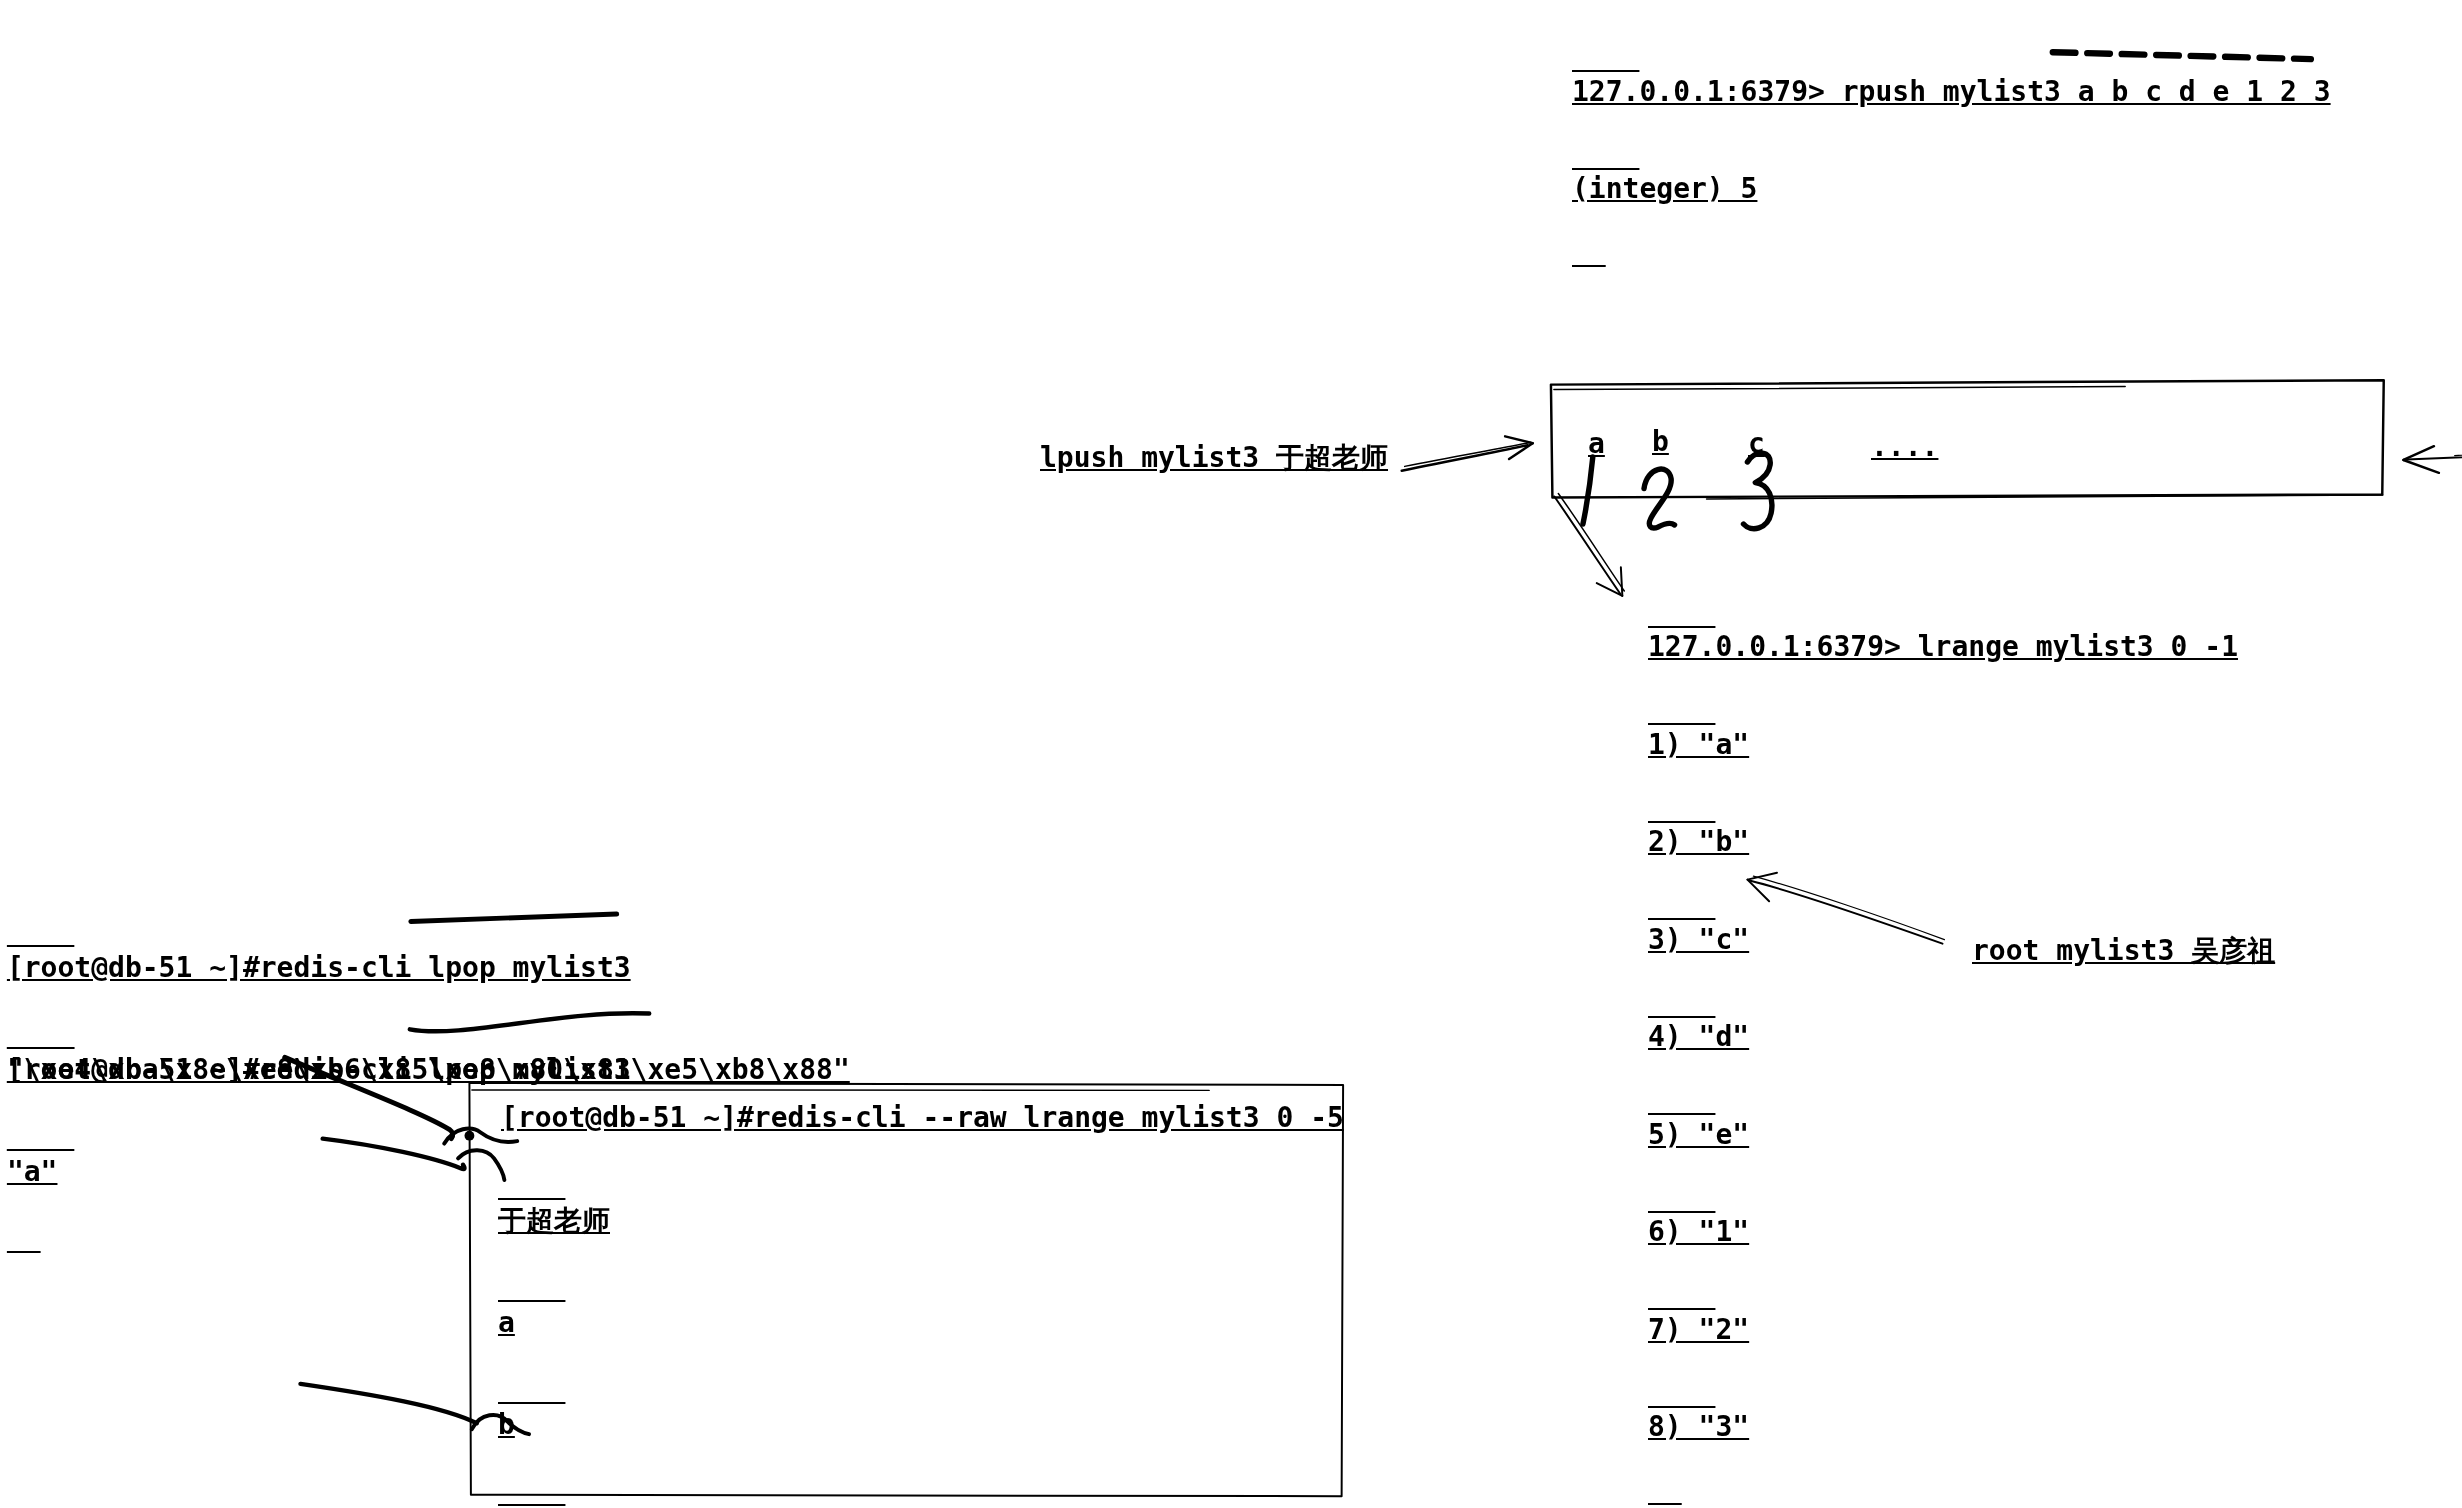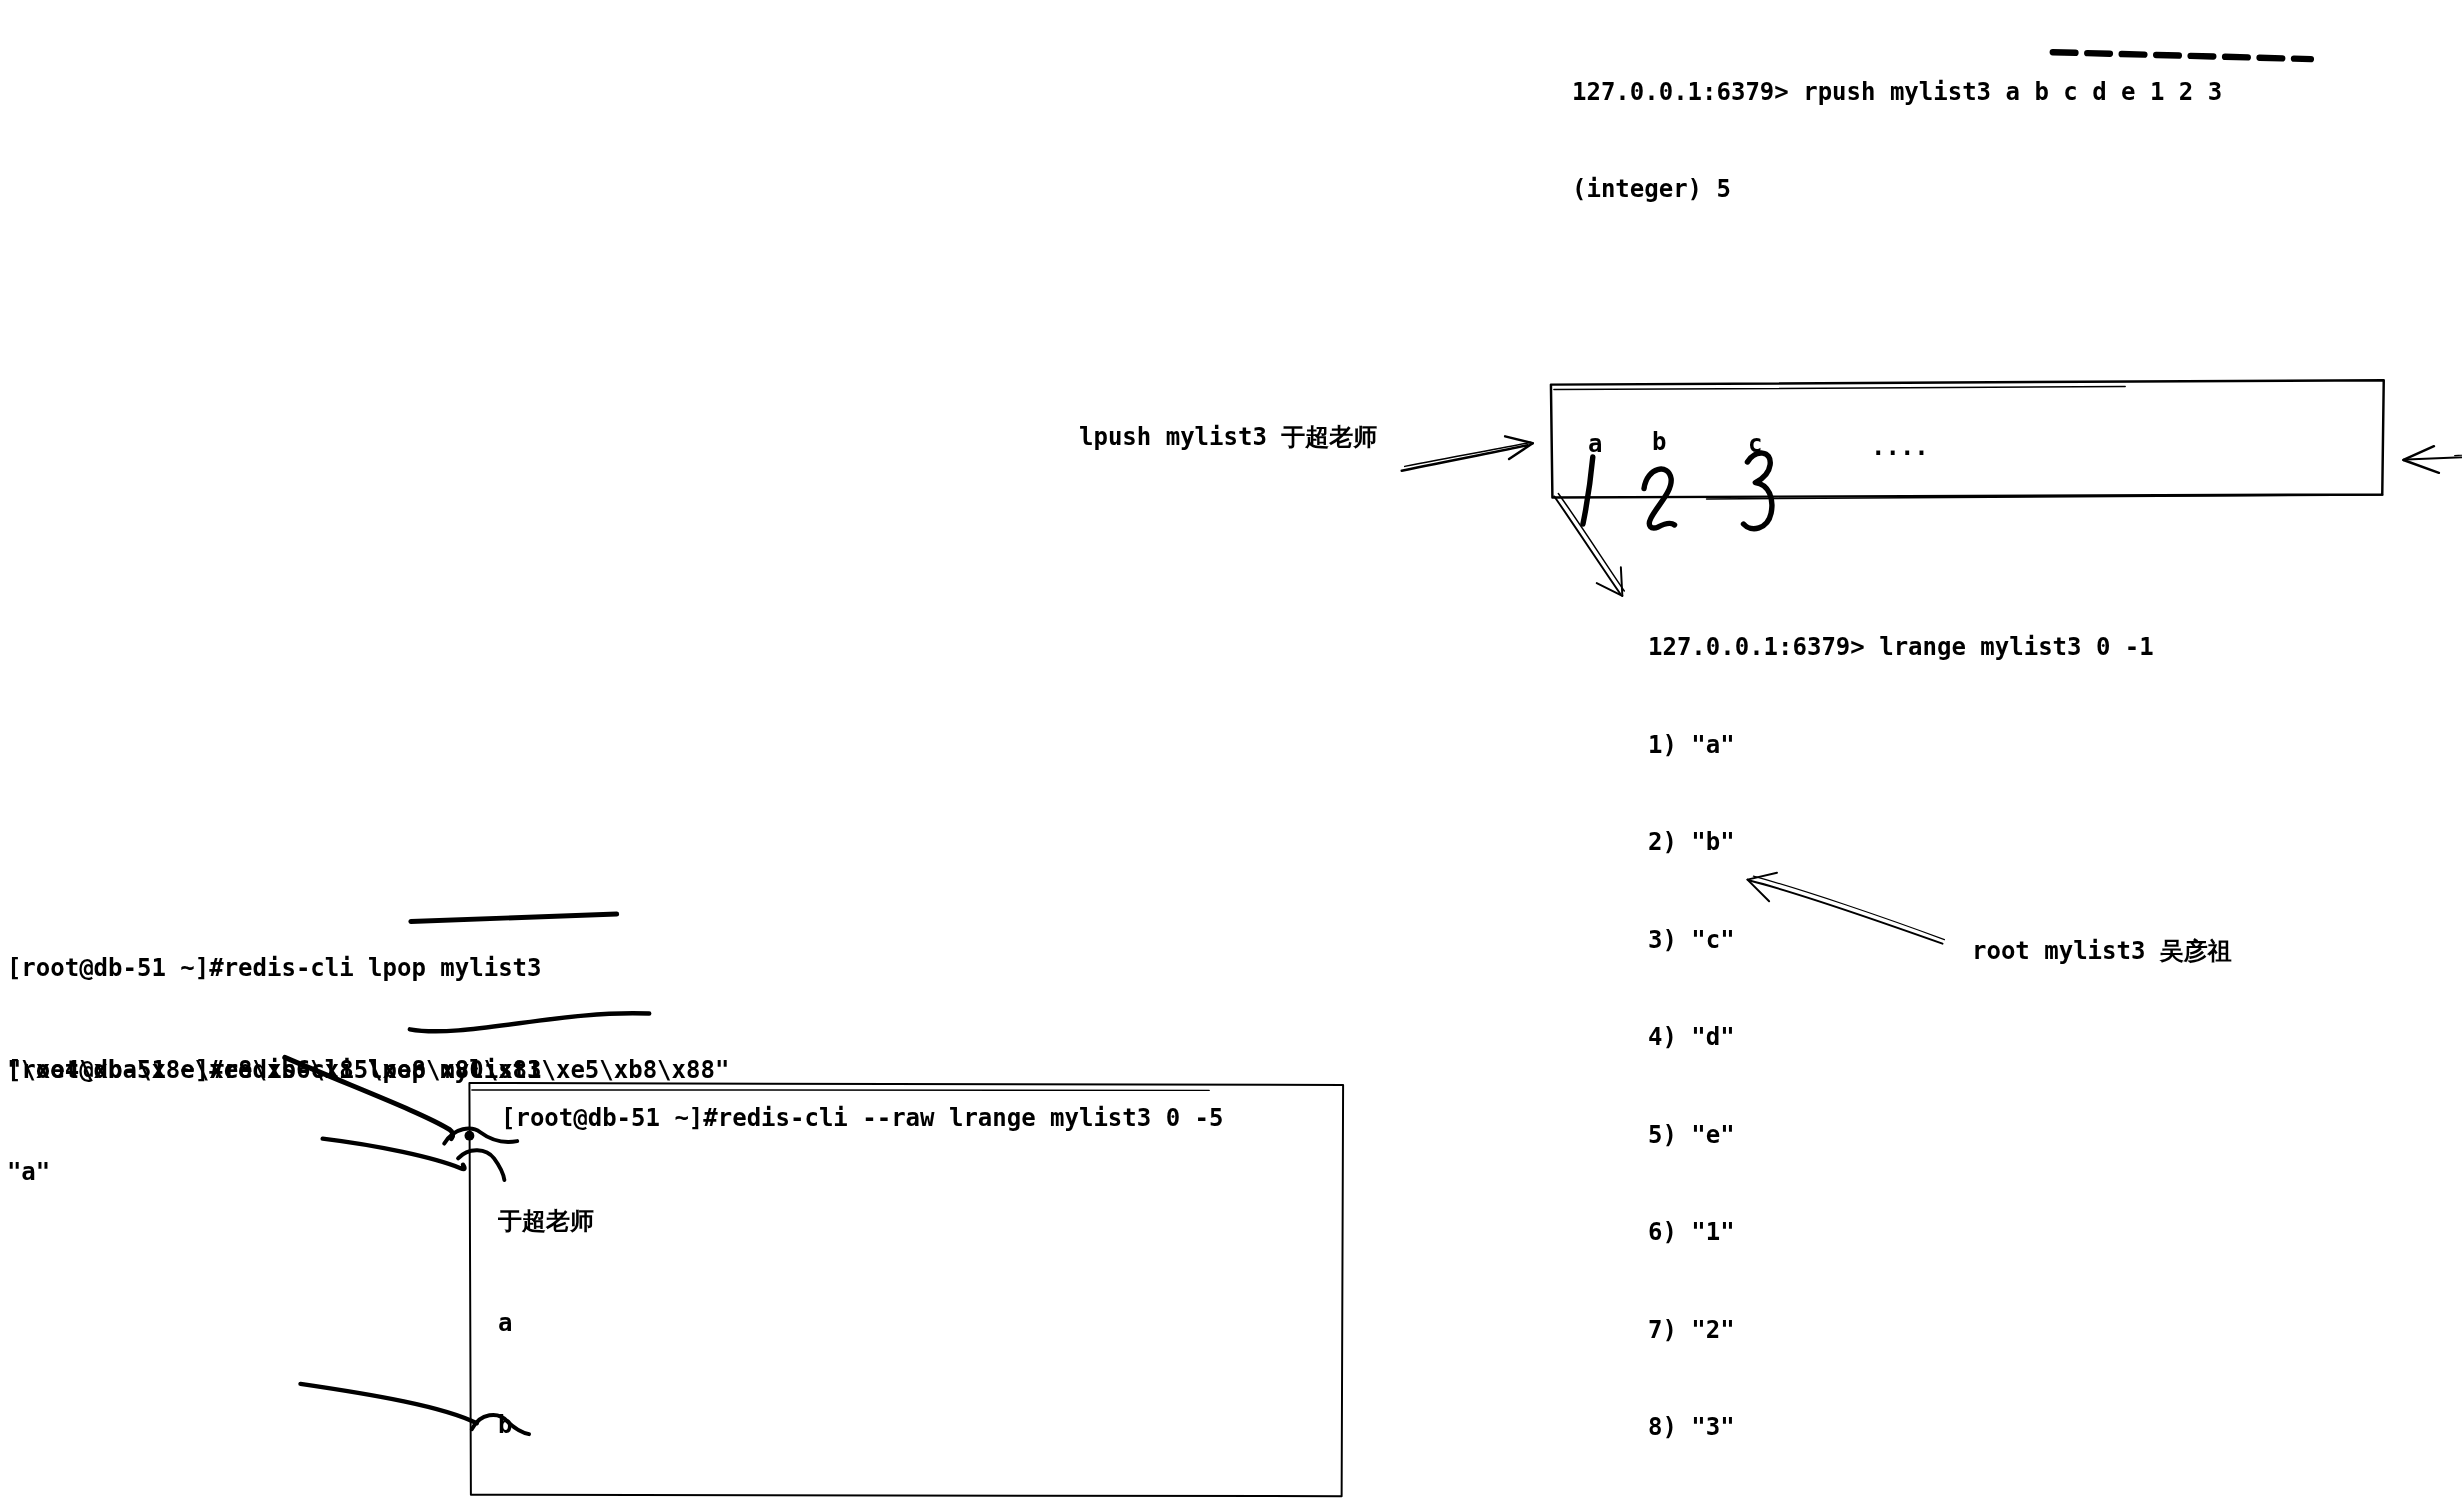--- a/index.html
+++ b/index.html
@@ -1,22 +1,22 @@
 <!DOCTYPE html>
 <html style="font-size:7.9px"><head>
 <meta charset="utf-8">
 <style>
   html,body{margin:0;padding:0;background:#ffffff;}
   .canvas{
     position:relative;width:2700px;height:1509px;background:#ffffff;
     font-family:"DejaVu Sans Mono","Liberation Mono",monospace;color:#000;overflow:hidden;
   }
   .mono{
-    position:absolute;font-weight:700;font-size:24px;line-height:32.5px;
-    white-space:pre;color:#000;
+    position:absolute;font-weight:700;font-size:28px;line-height:32.5px;
+    white-space:pre;color:#000;text-decoration:underline;
   }
   .lines div{white-space:pre;}
   .overlay{position:absolute;left:0;top:0;width:2700px;height:1509px;pointer-events:none;}
   .ink{stroke:#000;fill:none;stroke-linecap:round;stroke-linejoin:round;}
 </style>
 </head>
 <body>
 
 <div class="canvas">
 
@@ -97,21 +97,21 @@
   <div class="mono" style="left:1572px;top:10.8px;">
     <div>127.0.0.1:6379&gt; rpush mylist3 a b c d e 1 2 3</div>
     <div>(integer) 5</div>
   </div>
 
   <span class="mono" style="left:1588px;top:428px;">a</span>
   <span class="mono" style="left:1652px;top:426px;">b</span>
   <span class="mono" style="left:1748px;top:428px;">c</span>
   <span class="mono" style="left:1871px;top:431px;">....</span>
 
-  <span class="mono" style="left:1040px;top:421px;margin-left:39px;">lpush mylist3 于超老师</span>
+  <span class="mono" style="left:1040px;top:442px;">lpush mylist3 于超老师</span>
 
   <div class="mono lines" style="left:1648px;top:566px;">
     <div>127.0.0.1:6379&gt; lrange mylist3 0 -1</div>
     <div>1) "a"</div>
     <div>2) "b"</div>
     <div>3) "c"</div>
     <div>4) "d"</div>
     <div>5) "e"</div>
     <div>6) "1"</div>
     <div>7) "2"</div>

